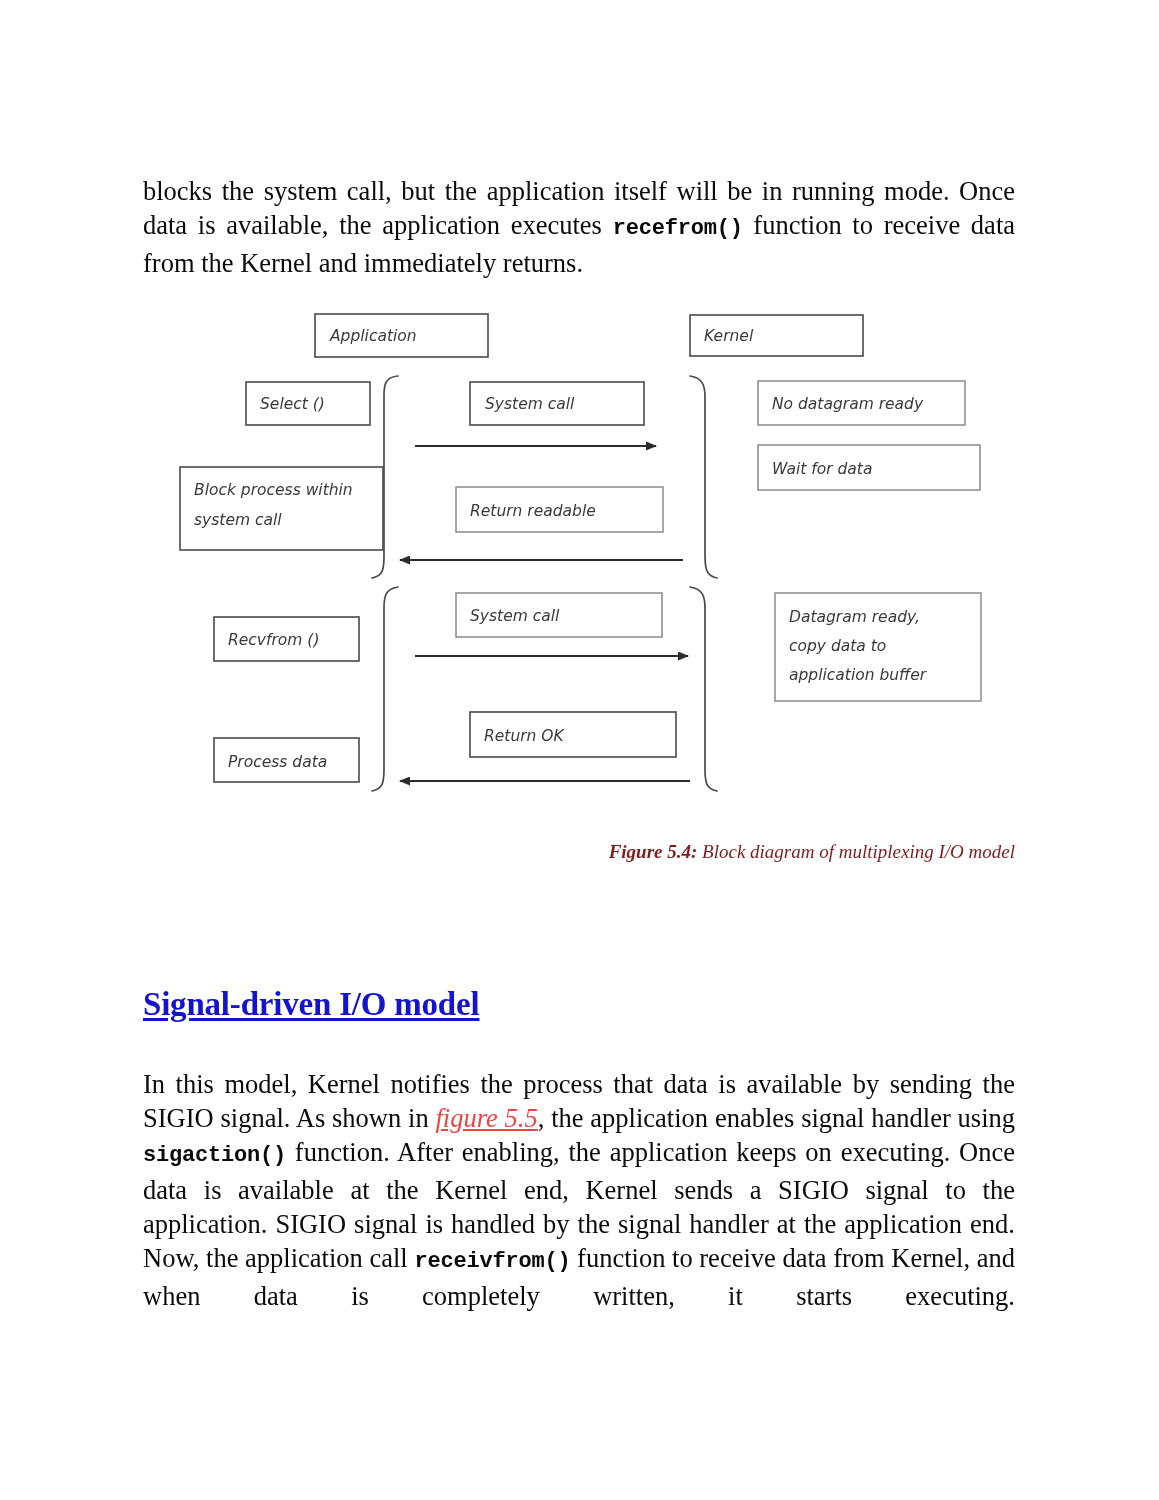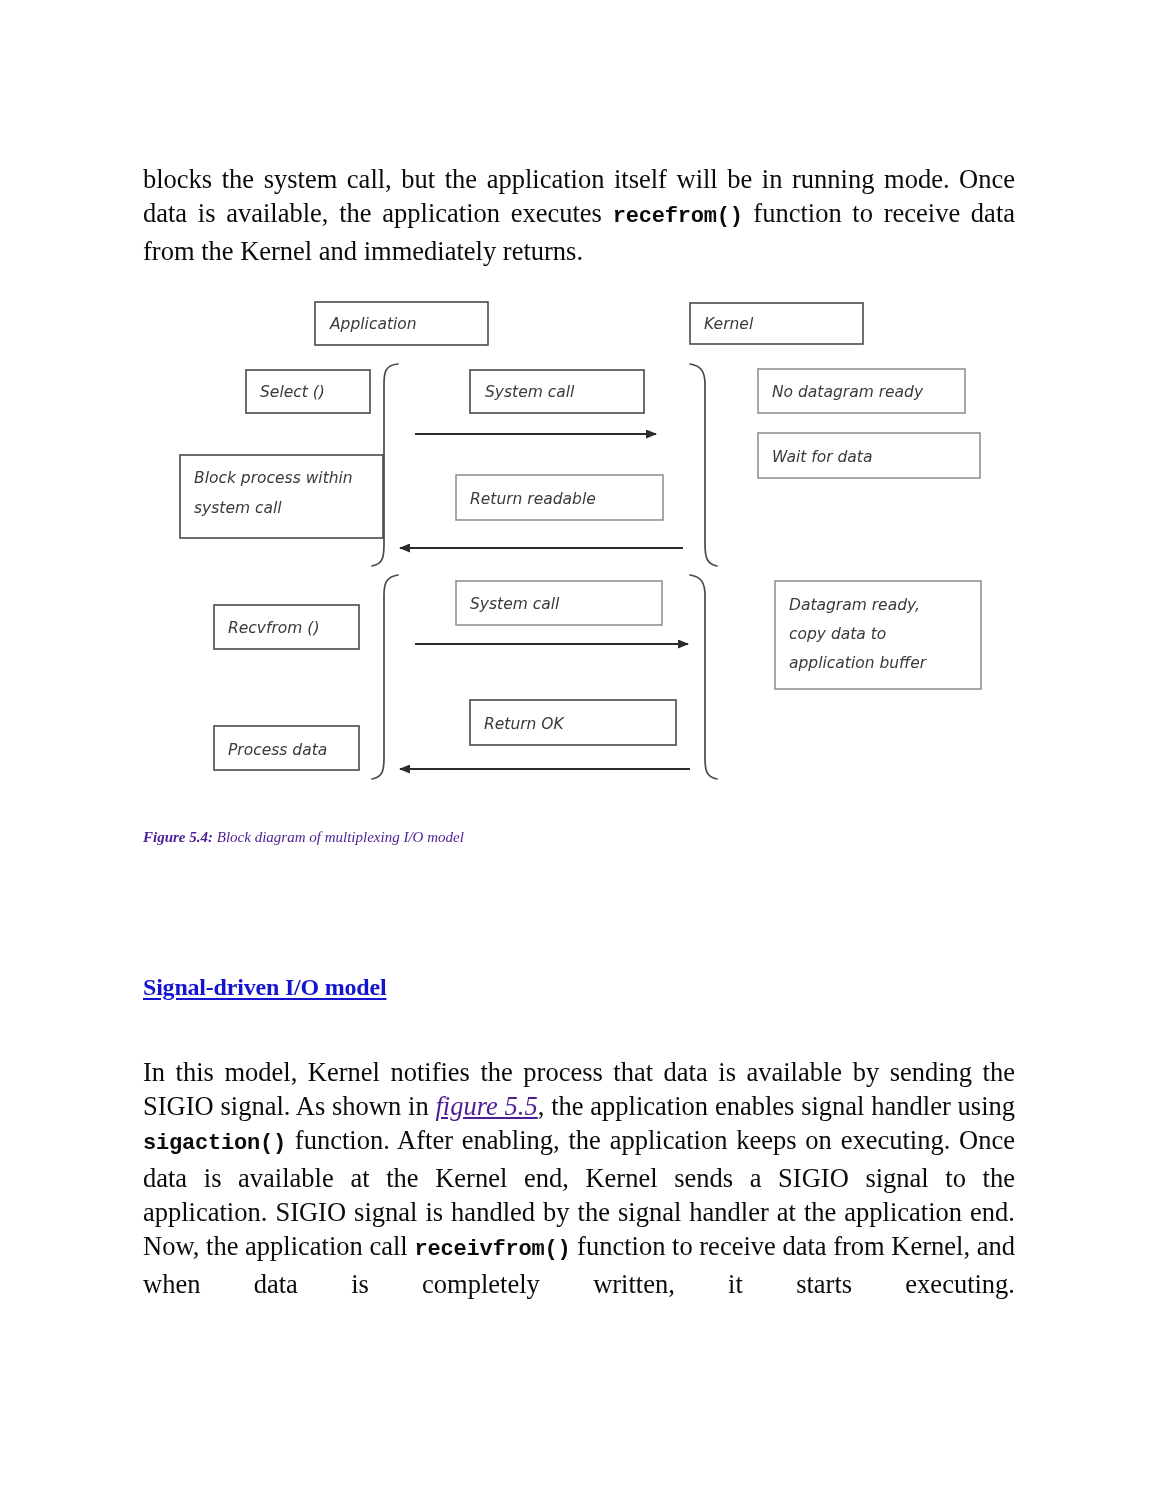--- a/index.html
+++ b/index.html
@@ -11,21 +11,21 @@
     width: 1159px;
     height: 1500px;
     position: relative;
     font-family: "Liberation Serif", "DejaVu Serif", serif;
     color: #000000;
     overflow: hidden;
   }
 
   .page {
     position: absolute;
-    left: 0; top: 0;
+    left: 0; top: 12px;
     width: 1159px;
     height: 1088px;
   }
 
   
   .para {
     position: absolute;
     left: 143px;
     width: 872px;
     font-size: 26.5px;
@@ -44,43 +44,43 @@
     font-size: 22px;
     font-weight: bold;
     letter-spacing: -0.2px;
   }
 
   
   .heading {
     position: absolute;
     left: 143px;
     width: 872px;
-    font-size: 24px;
+    font-size: 33px;
     font-weight: bold;
     color: #1414d0;
     text-decoration: underline;
     text-underline-offset: 3px;
     letter-spacing: -0.2px;
   }
 
   a.inline-link {
-    color: #4c1d95;
+    color: #ef4444;
     font-style: italic;
     text-decoration: underline;
     text-underline-offset: 2px;
   }
 
   
   .caption {
     position: absolute;
     left: 143px;
     width: 872px;
-    text-align: left;
-    font-size: 15px;
-    color: #4c1d95;
+    text-align: right;
+    font-size: 19px;
+    color: #7f1d1d;
   }
   .caption .cap-label {
     font-weight: bold;
     font-style: italic;
   }
   .caption .cap-text {
     font-style: italic;
   }
 
   

